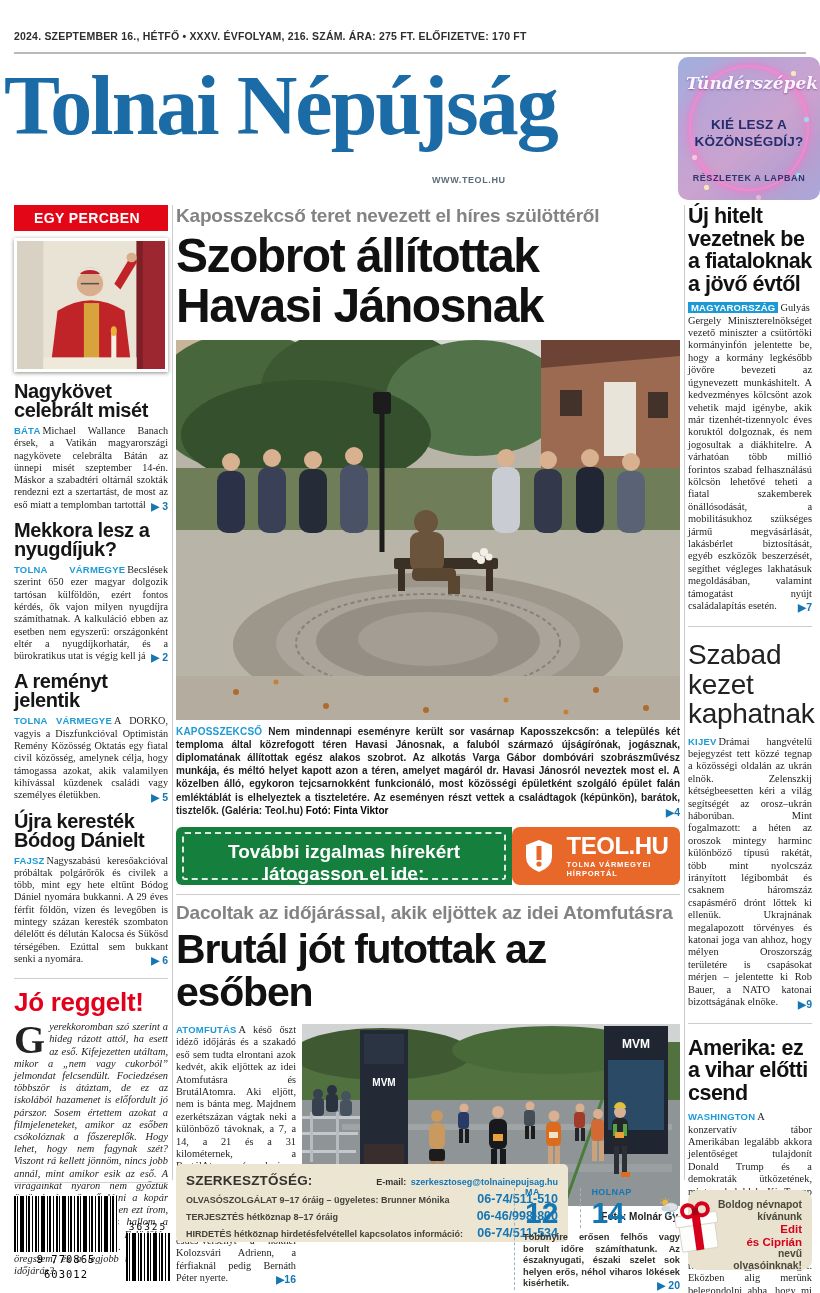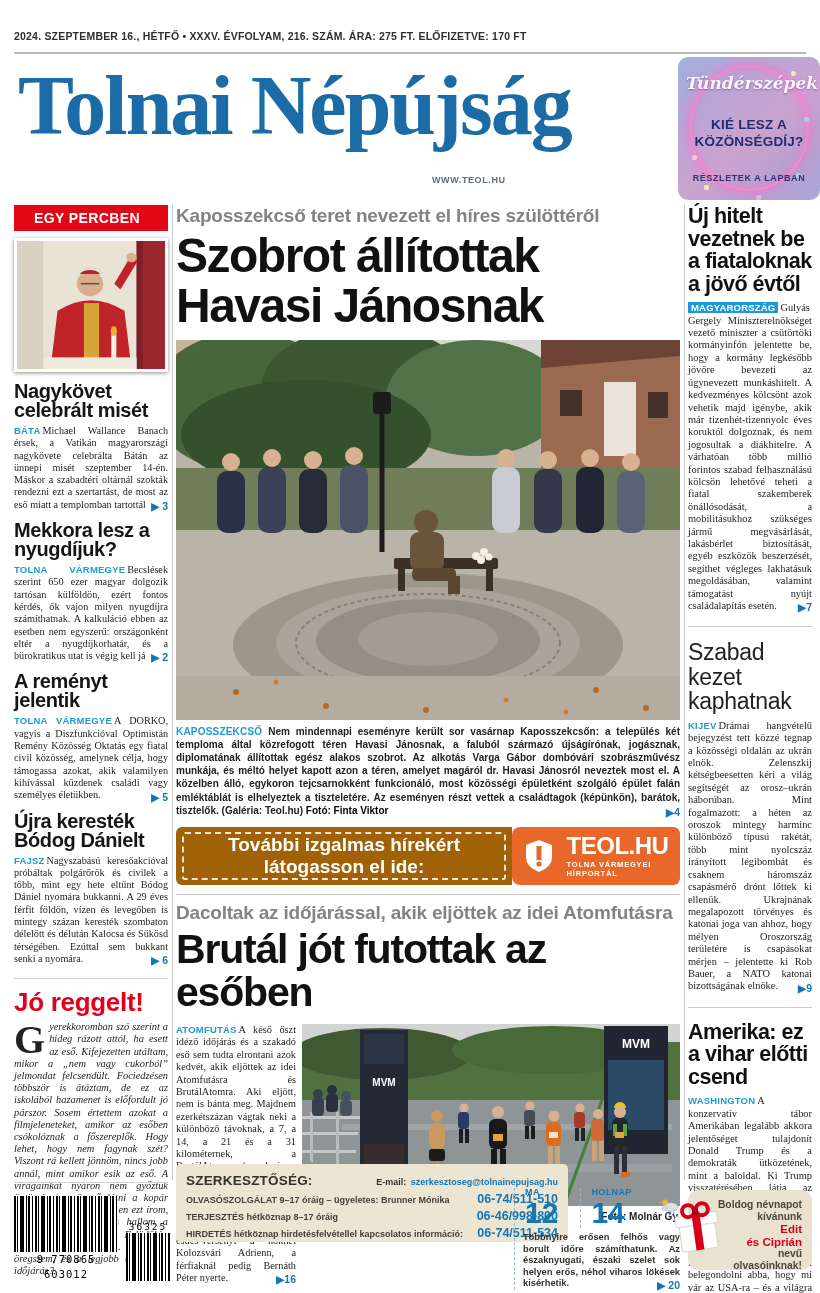--- a/index.html
+++ b/index.html
@@ -3,21 +3,21 @@
 <meta charset="utf-8">
 <style>
   *{margin:0;padding:0;box-sizing:border-box}
   html,body{background:#e8e8e8}
   .page{position:relative;width:820px;height:1293px;margin:0 auto;background:#fff;overflow:hidden;
         font-family:"Liberation Sans",sans-serif;color:#1d1d1b}
 
   
   .dateline{position:absolute;left:14px;top:31px;font:700 10.5px/1 "Liberation Sans",sans-serif;color:#2e2e2e;letter-spacing:.2px}
   .header-rule{position:absolute;left:14px;right:14px;top:52px;border-top:2px solid #b9b9b9}
-  .masthead{position:absolute;left:18px;top:60px;width:660px;font:700 84px/1.1 "Liberation Serif",serif;color:#1b6ba6;letter-spacing:-2px;white-space:nowrap}
+  .masthead{position:absolute;left:4px;top:60px;width:660px;font:700 84px/1.1 "Liberation Serif",serif;color:#1b6ba6;letter-spacing:-2px;white-space:nowrap}
   .website{position:absolute;left:432px;top:176px;font:700 9px/1 "Liberation Sans",sans-serif;color:#5d6d7a;letter-spacing:.6px}
 
   
   .promo{position:absolute;left:678px;top:57px;width:142px;height:143px;border-radius:10px;overflow:hidden;
          background:linear-gradient(140deg,#9fb0dd 0%,#b9a5d6 28%,#cba3cf 55%,#b79fd0 78%,#a9a8d8 100%);
          text-align:center;padding:10px 8px;cursor:pointer}
   .promo-ring{position:absolute;left:11px;top:8px;width:120px;height:126px;border:2px solid rgba(255,130,205,.9);border-radius:50%;
               box-shadow:0 0 9px 2px rgba(255,110,200,.55), inset 0 0 9px 2px rgba(255,110,200,.45)}
   .promo-confetti{position:absolute;left:18px;top:20px;width:5px;height:5px;border-radius:2px;background:#9fd9ea;
       box-shadow:95px -6px 0 #f7e9b5,108px 40px 0 #9fd9ea,-4px 78px 0 #f0c9dd,100px 96px 0 #9fd9ea,8px 108px 0 #f7e9b5,60px 118px 0 #e8b7d3}
@@ -60,39 +60,39 @@
   .col-main{position:absolute;left:176px;top:205px;width:504px}
   .kicker{font:700 19px/1.2 "Liberation Sans",sans-serif;color:#838383;letter-spacing:-.2px;margin-bottom:3px}
   .headline1{font:700 48px/1.04 "Liberation Sans",sans-serif;color:#111;letter-spacing:-1.5px;margin-bottom:9px}
   .main-photo{display:block;width:504px;height:380px}
   .main-caption{position:relative;margin-top:5px;font:700 10px/13.2px "Liberation Sans",sans-serif;color:#222;text-align:justify}
   .cap-loc{color:#1d9ad6;letter-spacing:.2px}
   .cap-credit{color:#000}
 
   
   .teol-banner{display:flex;margin-top:10px;height:58px;border-radius:6px;overflow:hidden;cursor:pointer}
-  .teol-left{flex:1;background:#a16207;display:flex;align-items:center;justify-content:center;position:relative}
+  .teol-left{flex:1;background:#15803d;display:flex;align-items:flex-end;justify-content:center;position:relative}
   .teol-left-inner{border:2px dashed rgba(255,255,255,.85);position:absolute;inset:5px 6px;border-radius:3px}
   .teol-msg{position:relative;text-align:center;font:700 19px/1.15 "Liberation Sans",sans-serif;color:#fff}
   .teol-right{width:168px;background:#e8682a;border-radius:8px 6px 6px 8px;display:flex;align-items:center;justify-content:center;gap:13px;color:#fff}
   .teol-logo{font:800 24px/1 "Liberation Sans",sans-serif;letter-spacing:-.5px}
   .teol-tag{font:700 7.5px/1.25 "Liberation Sans",sans-serif;letter-spacing:.8px;margin-top:2px}
 
   .mid-rule{border-top:1px solid #ccc;margin:9px 0 7px}
   .headline2{font:700 41px/1.05 "Liberation Sans",sans-serif;color:#111;letter-spacing:-1.2px;margin-bottom:10px}
   .story2-row{display:flex;gap:6px;align-items:flex-start}
   .story2-text{width:120px;flex:none;position:relative;font:400 10.3px/12.4px "Liberation Serif",serif;text-align:justify}
   .story2-right{flex:1}
   .runners-photo{display:block;width:378px;height:182px}
   .story2-caption{display:flex;justify-content:space-between;gap:10px;margin-top:5px;font:700 10px/12.5px "Liberation Sans",sans-serif;color:#222}
 
   
   .col-right{position:absolute;left:688px;top:205px;width:124px}
   .r-headline{font:700 21.5px/1.05 "Liberation Sans",sans-serif;color:#111;letter-spacing:-.5px;margin-bottom:7px}
-  .r-headline--light{font-weight:400;font-size:23px;letter-spacing:-.3px;color:#222}
+  .r-headline--light{font-weight:400;font-size:28px;letter-spacing:-.3px;color:#222}
   .r-body{position:relative;font:400 10.4px/12.4px "Liberation Serif",serif;text-align:justify}
   .r-divider{border-top:1px solid #ccc;margin:14px 0 13px}
 
   
   .contact-box{position:absolute;left:176px;top:1164px;width:392px;height:78px;background:#ece5d2;border-radius:5px;padding:7px 10px 2px}
   .contact-head{display:flex;justify-content:space-between;align-items:baseline}
   .contact-title{font:700 13.5px/1 "Liberation Sans",sans-serif;color:#33322d;letter-spacing:.2px}
   .email-label{font:700 9px "Liberation Sans",sans-serif;color:#33322d}
   .email{font:700 9px "Liberation Sans",sans-serif;color:#1576b4;cursor:pointer}
   .contact-row{display:flex;justify-content:space-between;align-items:baseline;margin-top:4px}

